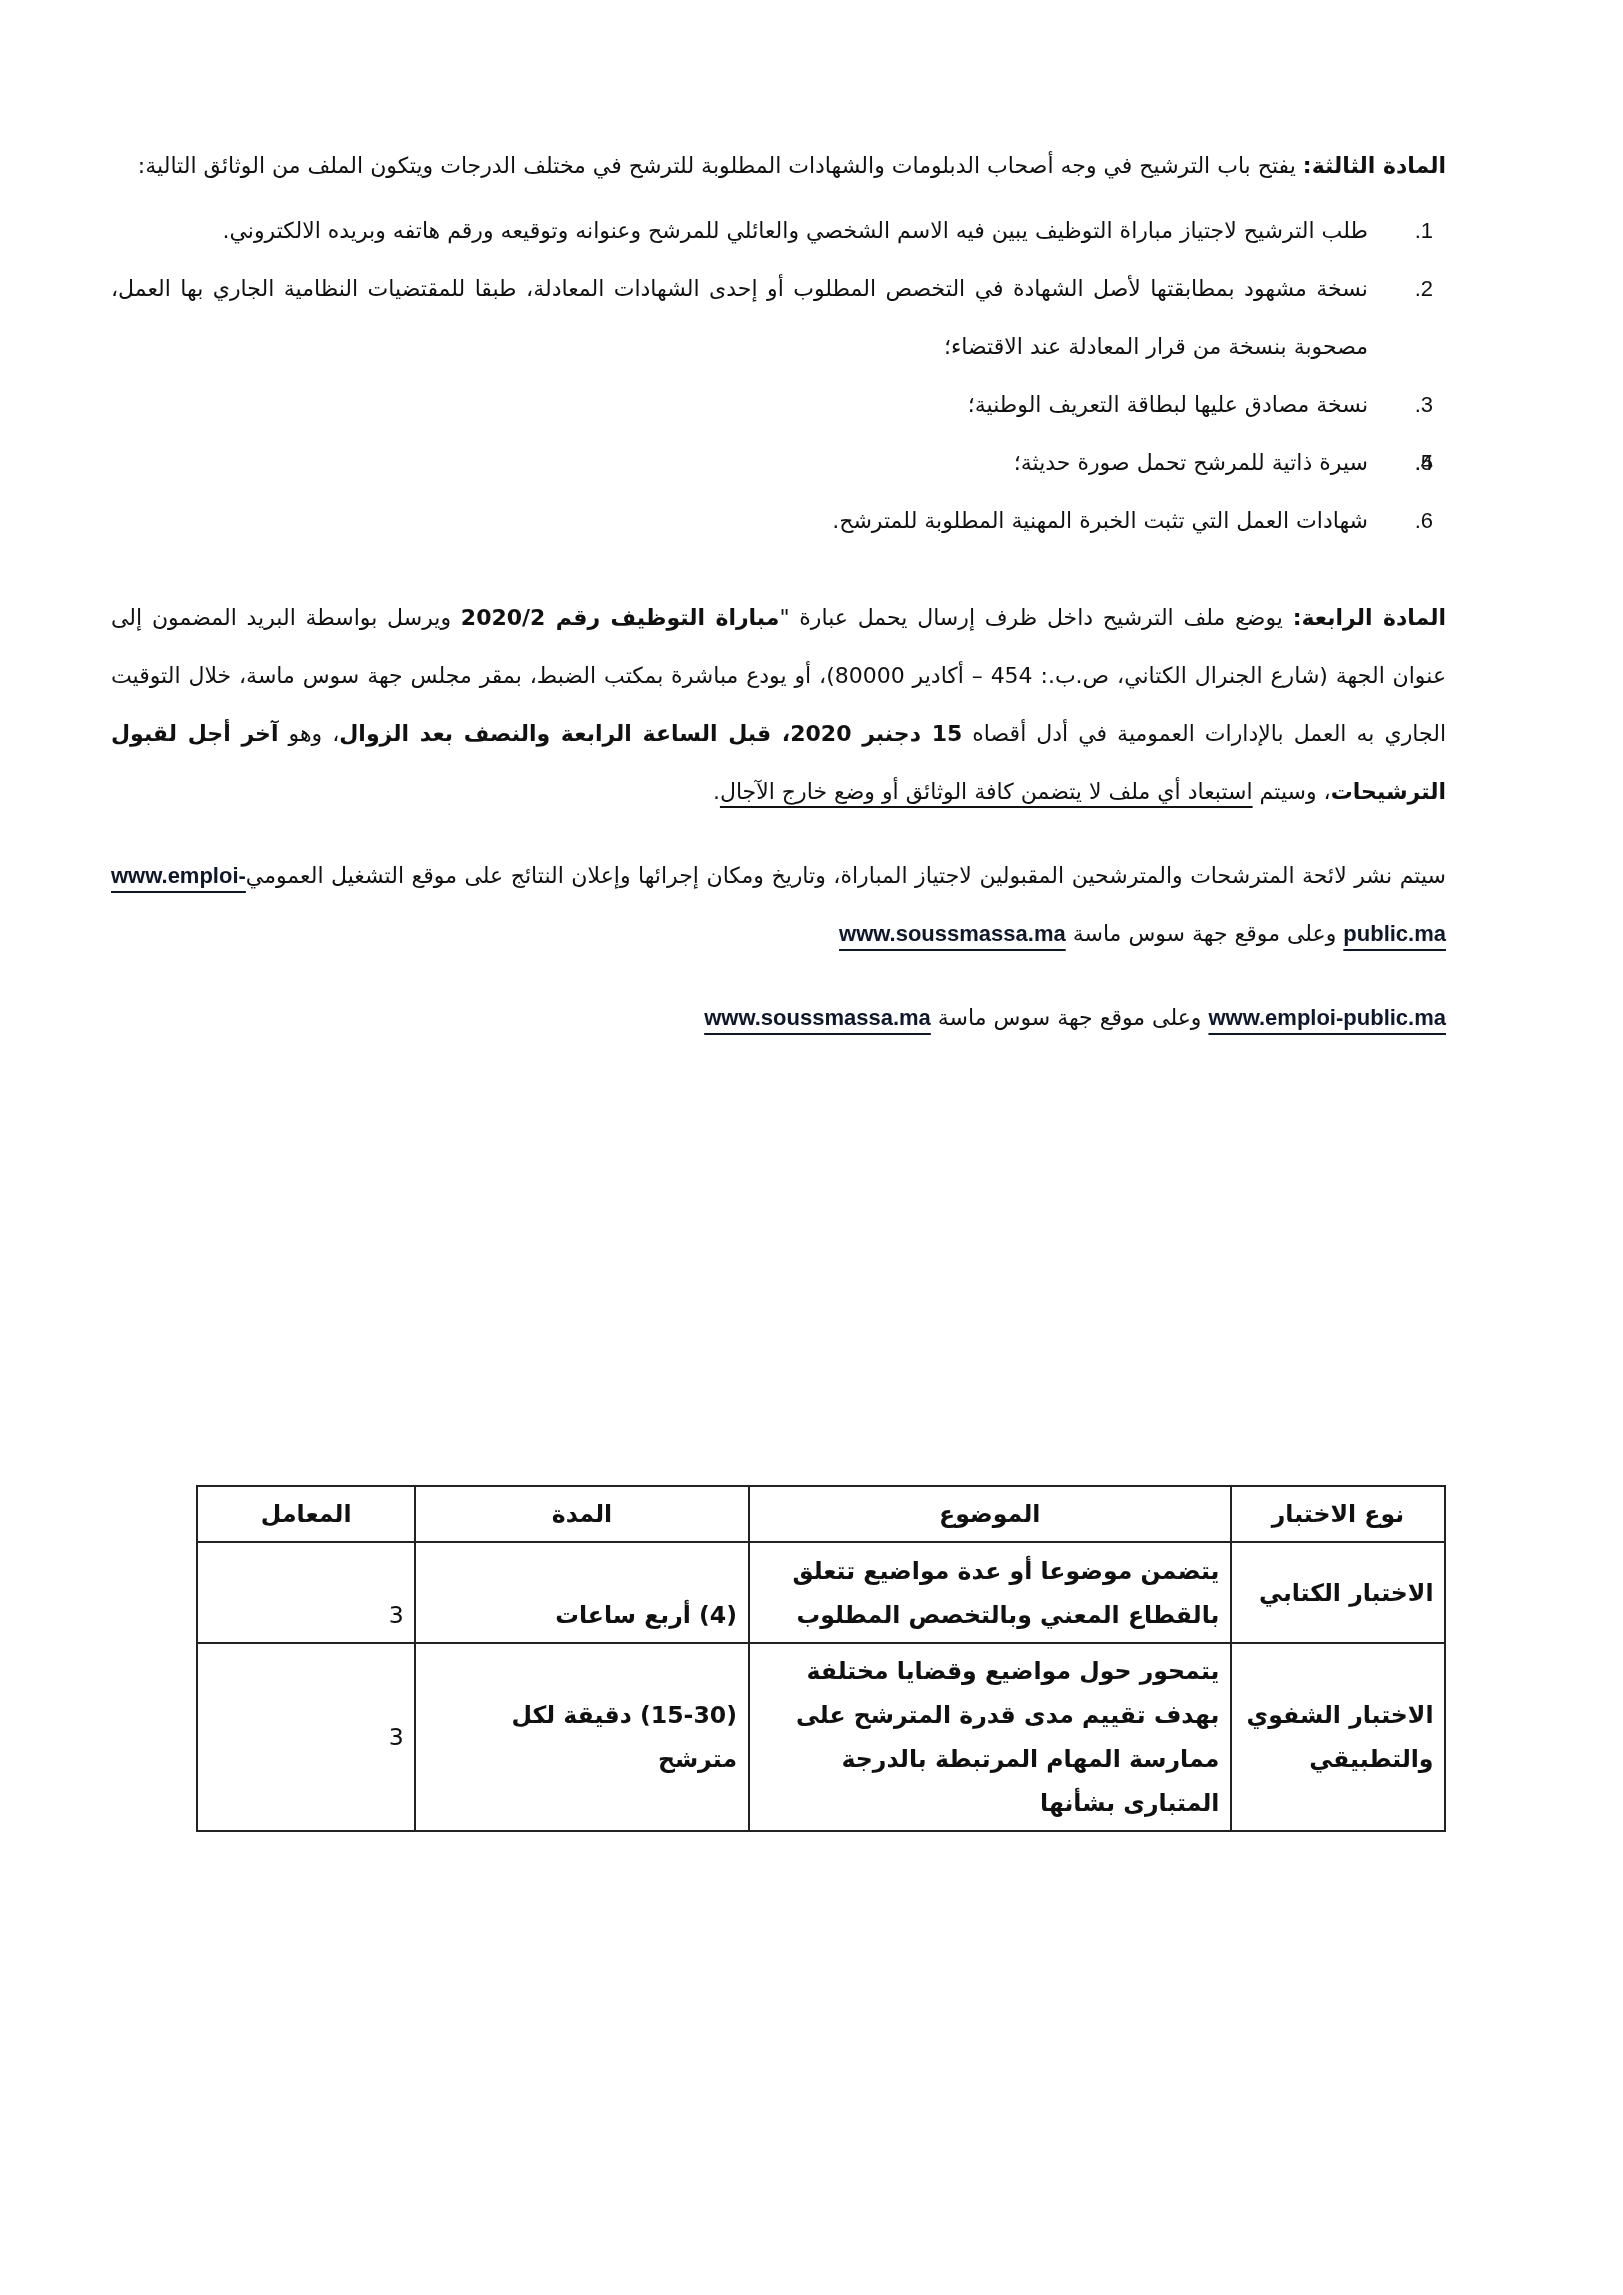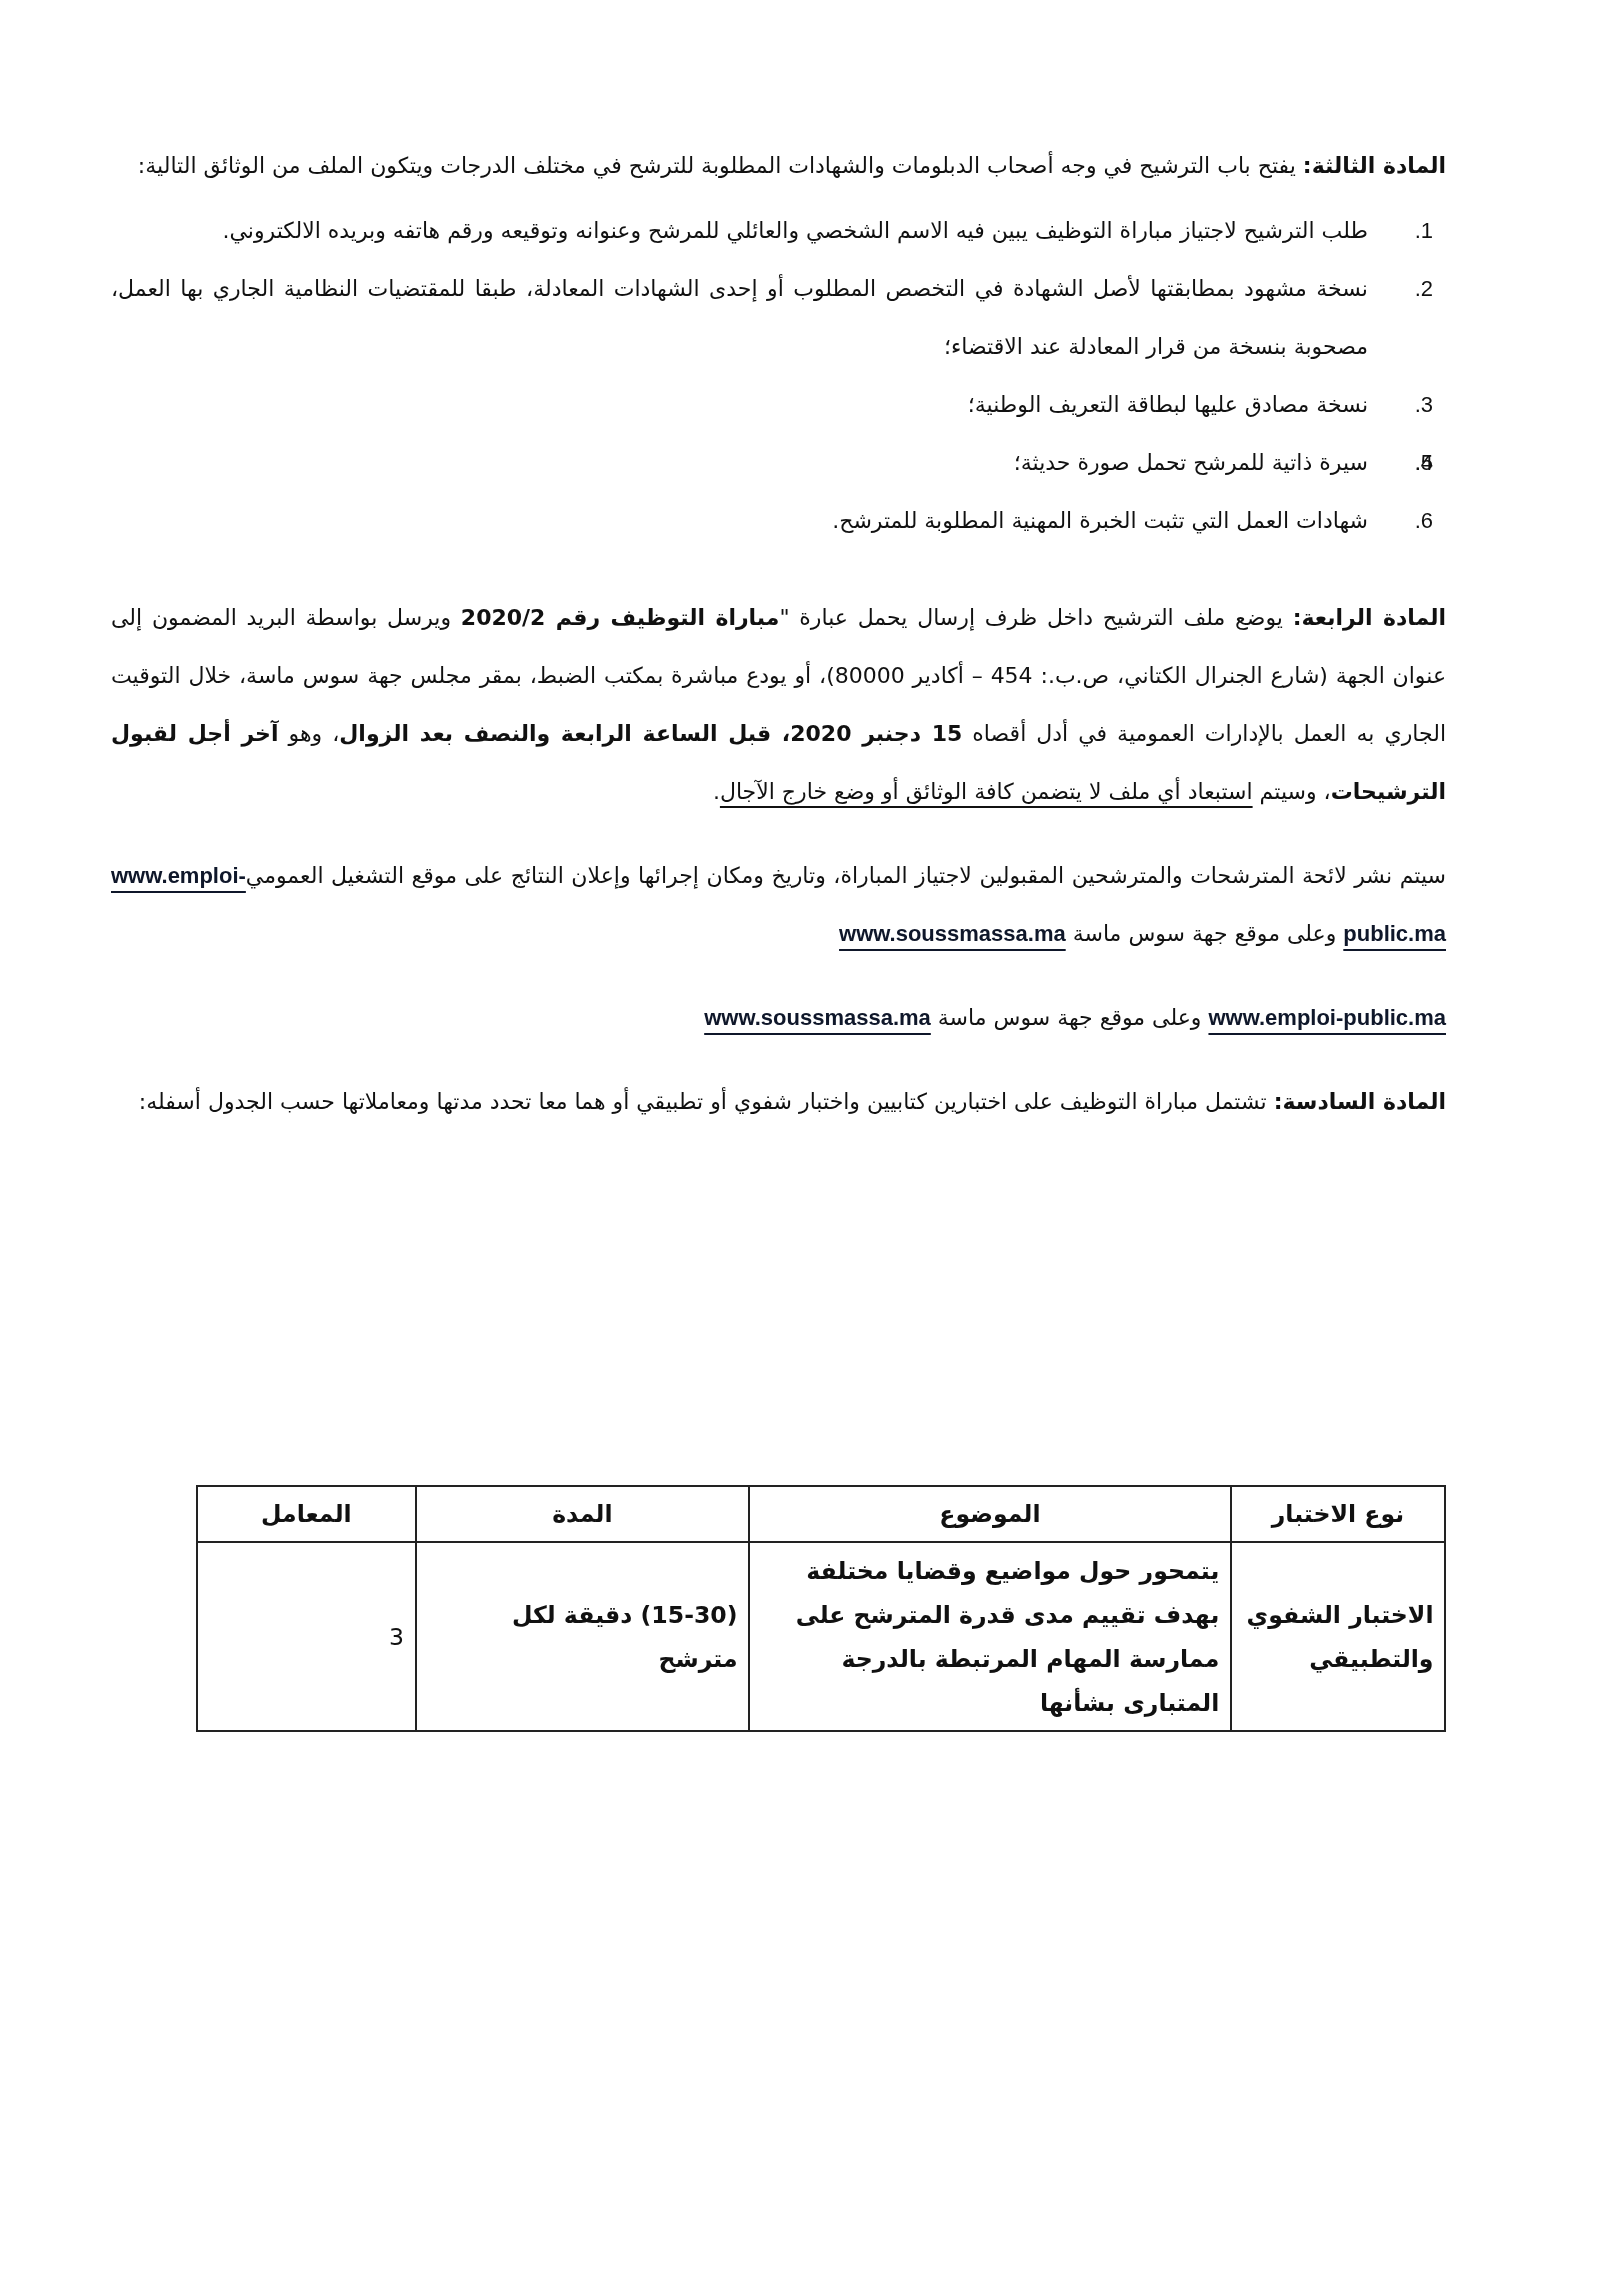--- a/index.html
+++ b/index.html
@@ -58,36 +58,39 @@
   </p>
 
   <p class="para sec2">
     <span>سيتم نشر لائحة المترشحات والمترشحين المقبولين لاجتياز المباراة، وتاريخ ومكان إجرائها وإعلان النتائج على موقع التشغيل العمومي</span><span class="link">www.emploi-public.ma</span><span> وعلى موقع جهة سوس ماسة </span><span class="link">www.soussmassa.ma</span>
   </p>
 
   <p class="para links-line">
     <span class="link">www.emploi-public.ma</span><span> وعلى موقع جهة سوس ماسة </span><span class="link">www.soussmassa.ma</span>
   </p>
 
-  <p class="para sec2">
-    <span class="b">المادة السادسة:</span><span> تشتمل مباراة التوظيف على اختبارين كتابيين واختبار شفوي أو تطبيقي أو هما معا تحدد مدتها ومعاملاتها حسب الجدول أسفله:</span>
-  </p>
 </div>
 
 <table class="exam">
   <thead>
     <tr>
       <th class="c4">نوع الاختبار</th>
       <th class="c2">الموضوع</th>
       <th class="c3">المدة</th>
       <th class="c1">المعامل</th>
     </tr>
   </thead>
   <tbody>
     <tr>
+      <td class="type">الاختبار الكتابي</td>
+      <td class="subject">يتضمن موضوعا أو عدة مواضيع تتعلق بالقطاع المعني وبالتخصص المطلوب</td>
+      <td class="dur">(4) أربع ساعات</td>
+      <td>3</td>
+    </tr>
+    <tr>
       <td class="type">الاختبار الشفوي والتطبيقي</td>
       <td class="subject">يتمحور حول مواضيع وقضايا مختلفة بهدف تقييم مدى قدرة المترشح على ممارسة المهام المرتبطة بالدرجة المتبارى بشأنها</td>
       <td class="dur mid">(15-30) دقيقة لكل مترشح</td>
       <td class="mid">3</td>
     </tr>
   </tbody>
 </table>
 
 
 </body></html>

